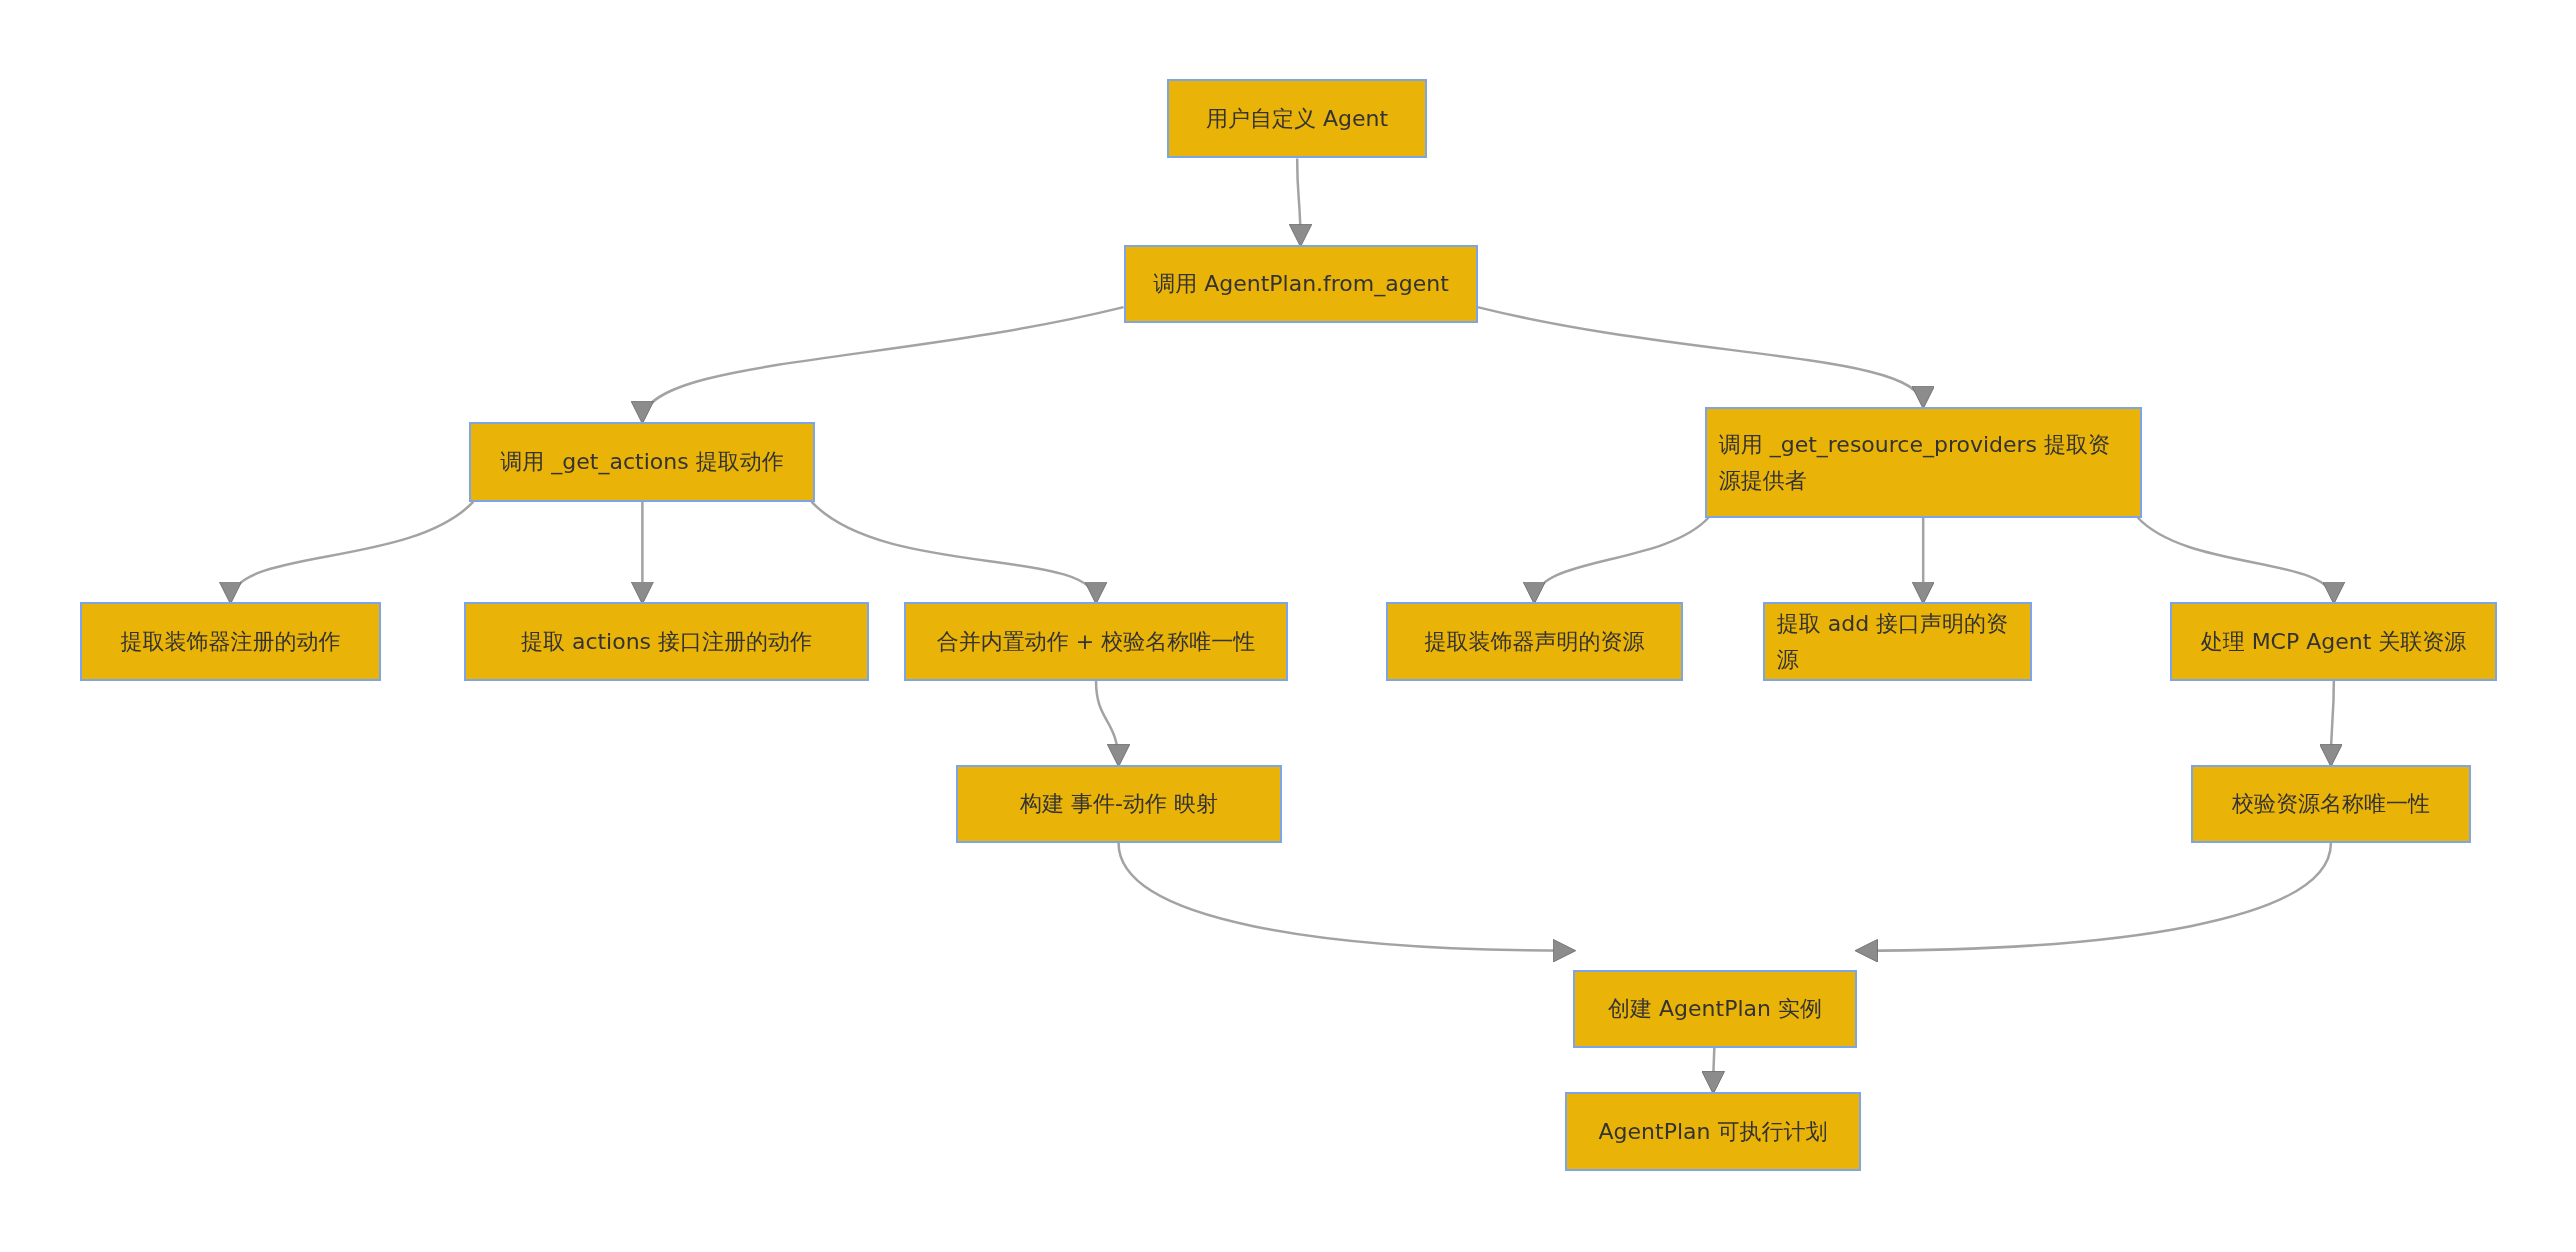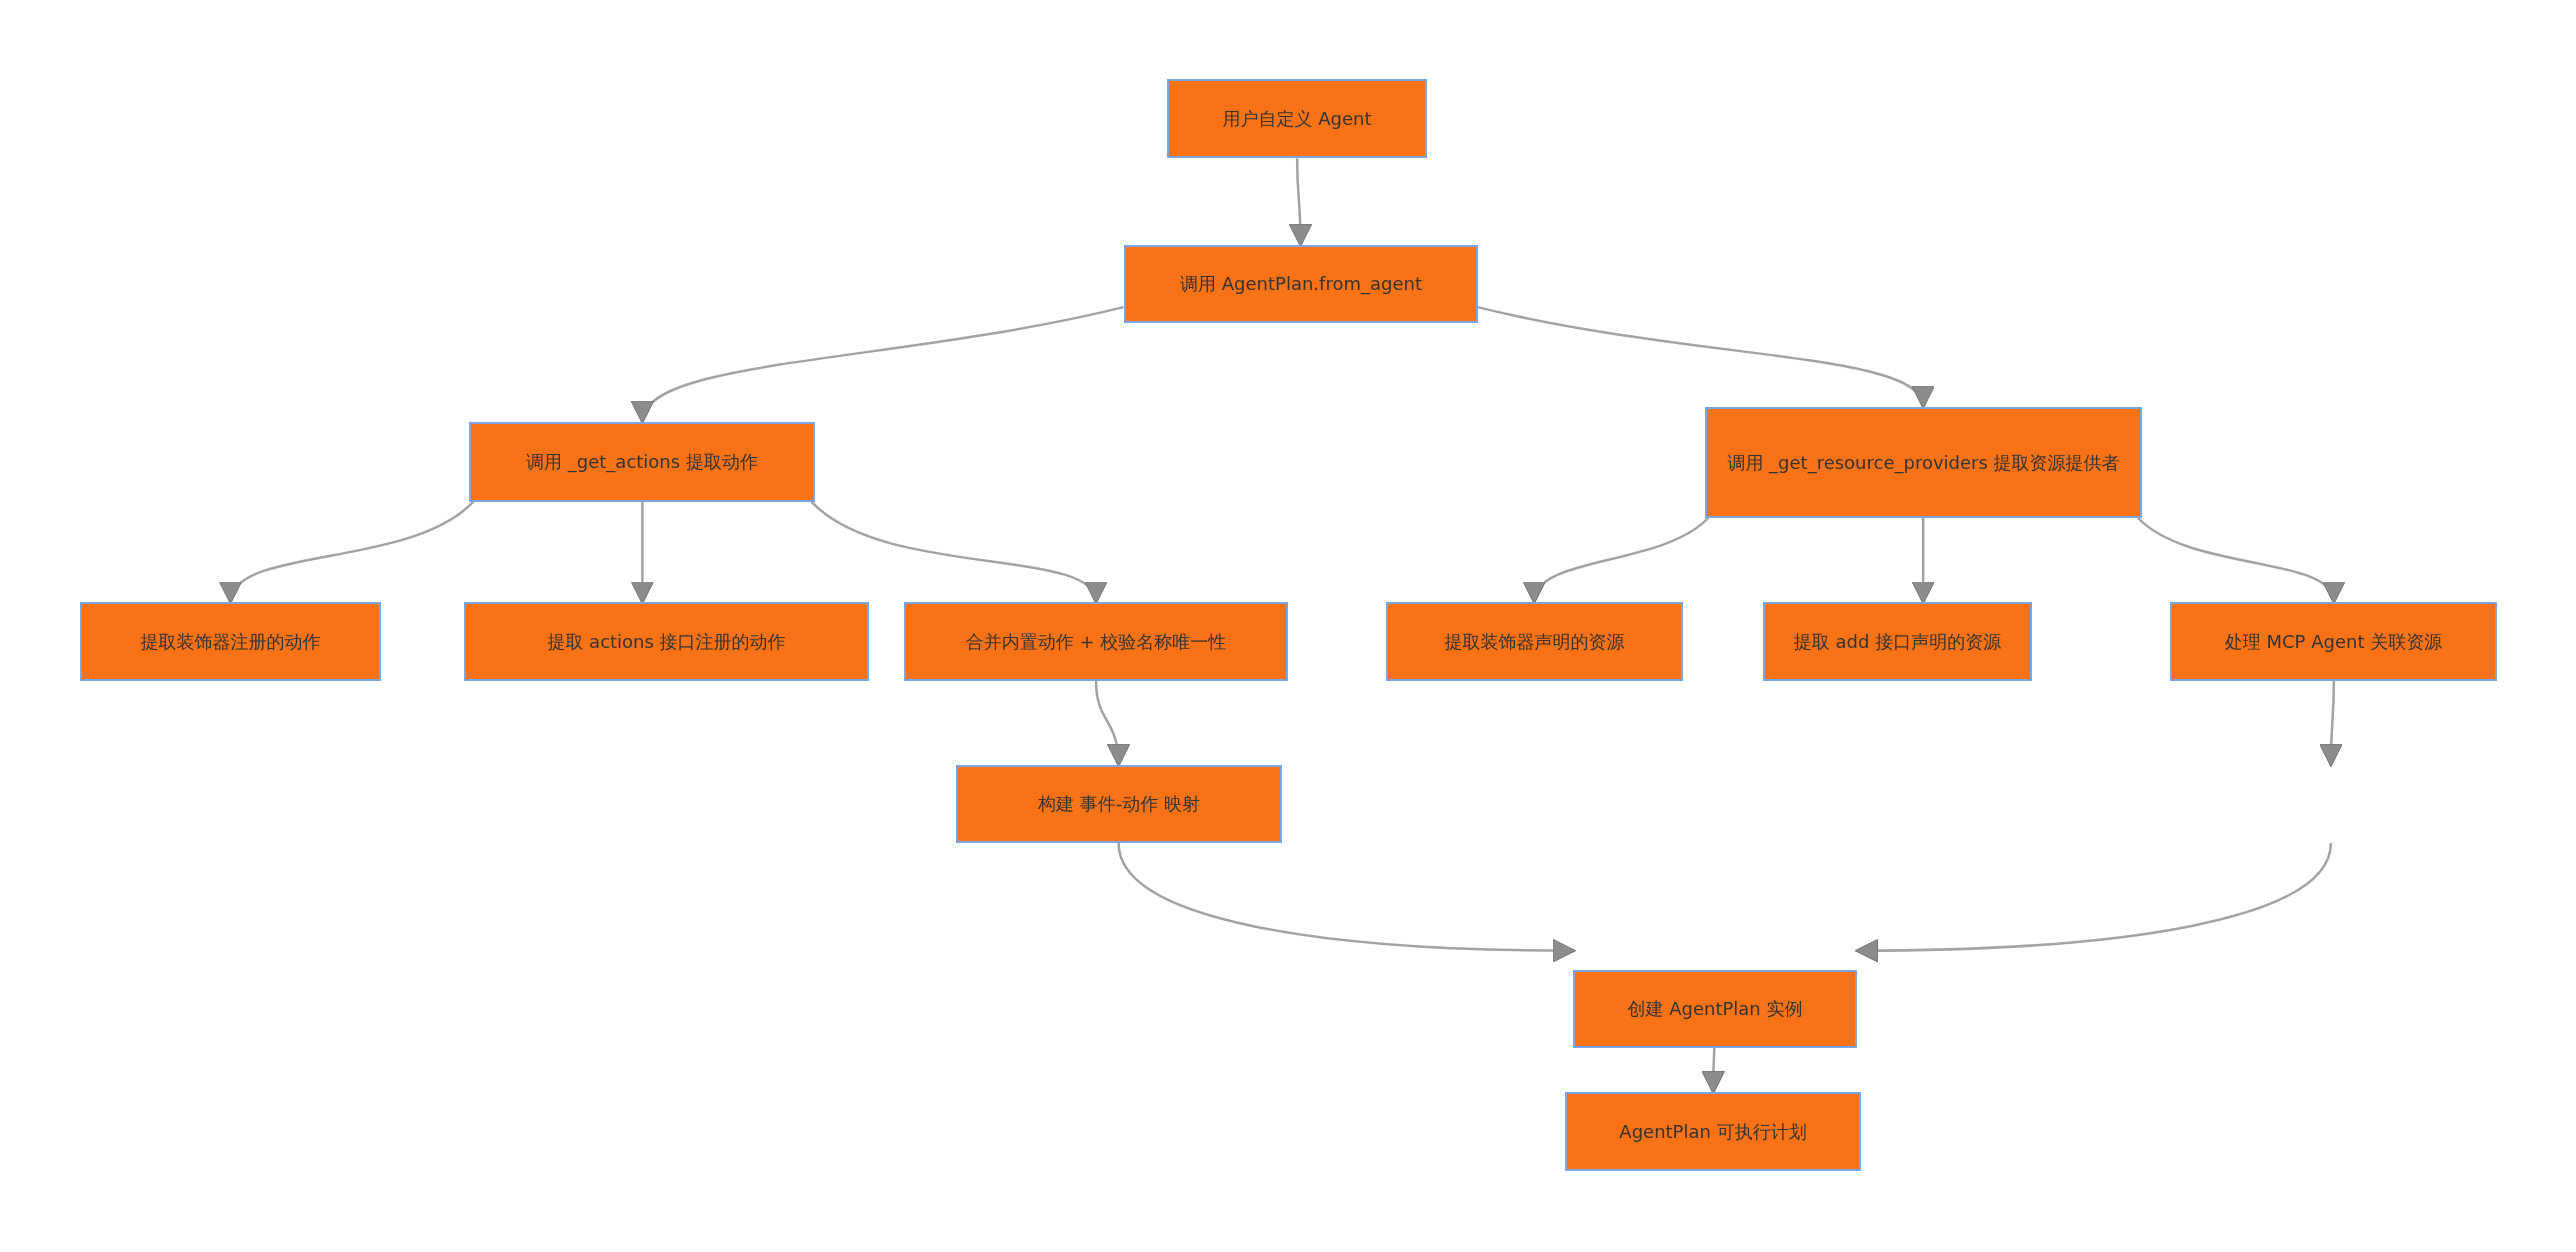--- a/index.html
+++ b/index.html
@@ -19,24 +19,24 @@
     position: absolute;
     left: 0;
     top: 0;
     width: 2576px;
     height: 1252px;
     pointer-events: none;
   }
   .node {
     position: absolute;
     box-sizing: border-box;
-    background: #f97316;
+    background: #eab308;
     border: 2.2px solid #7ca5e8;
     color: #333333;
-    font-size: 18px;
+    font-size: 22px;
     line-height: 1.62;
     display: flex;
     align-items: center;
     justify-content: center;
     text-align: left;
     padding: 0 11.7px;
   }
 </style>
 </head>
 <body>
@@ -82,19 +82,20 @@
   <div class="node" style="left:904px; top:602px; width:384px; height:79px;">合并内置动作 + 校验名称唯一性</div>
 
   <div class="node" style="left:1386px; top:602px; width:297px; height:79px;">提取装饰器声明的资源</div>
 
   <div class="node" style="left:1763px; top:602px; width:269px; height:79px;">提取 add 接口声明的资源</div>
 
   <div class="node" style="left:2170px; top:602px; width:327px; height:79px;">处理 MCP Agent 关联资源</div>
 
   <div class="node" style="left:956px; top:765px; width:326px; height:78px;">构建 事件-动作 映射</div>
 
+  <div class="node" style="left:2191px; top:765px; width:280px; height:78px;">校验资源名称唯一性</div>
 
   <div class="node" style="left:1573px; top:970px; width:284px; height:78px;">创建 AgentPlan 实例</div>
 
   <div class="node" style="left:1565px; top:1092px; width:296px; height:79px;">AgentPlan 可执行计划</div>
 
 </div>
 
 
 </body></html>

